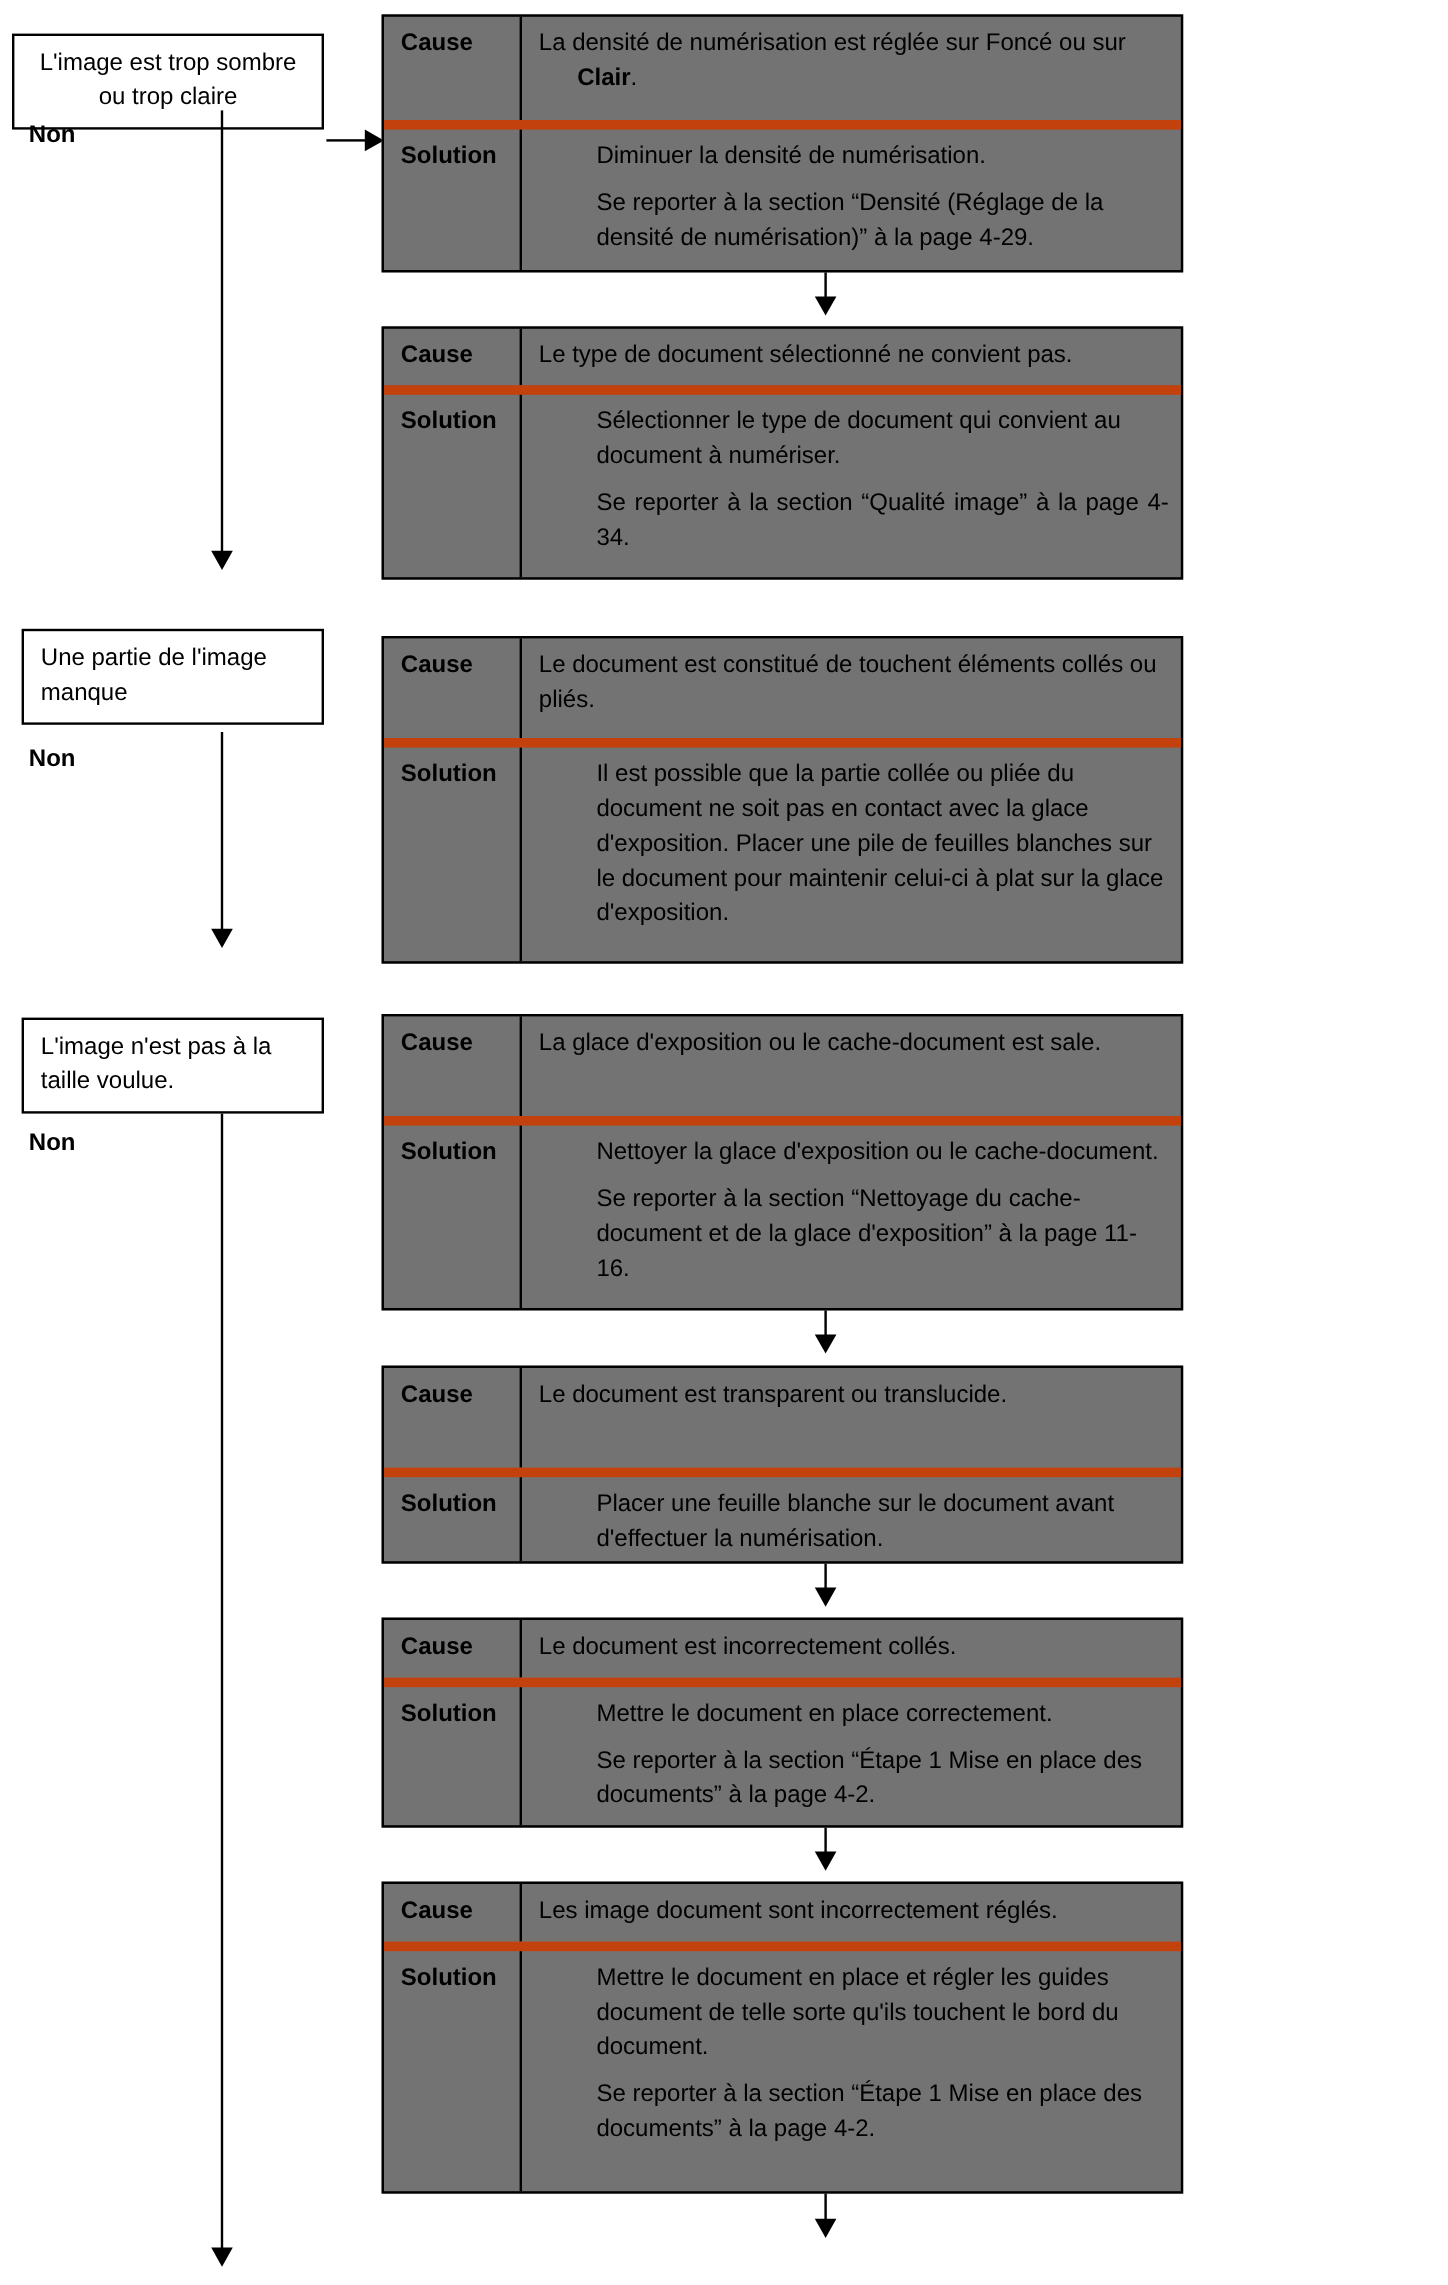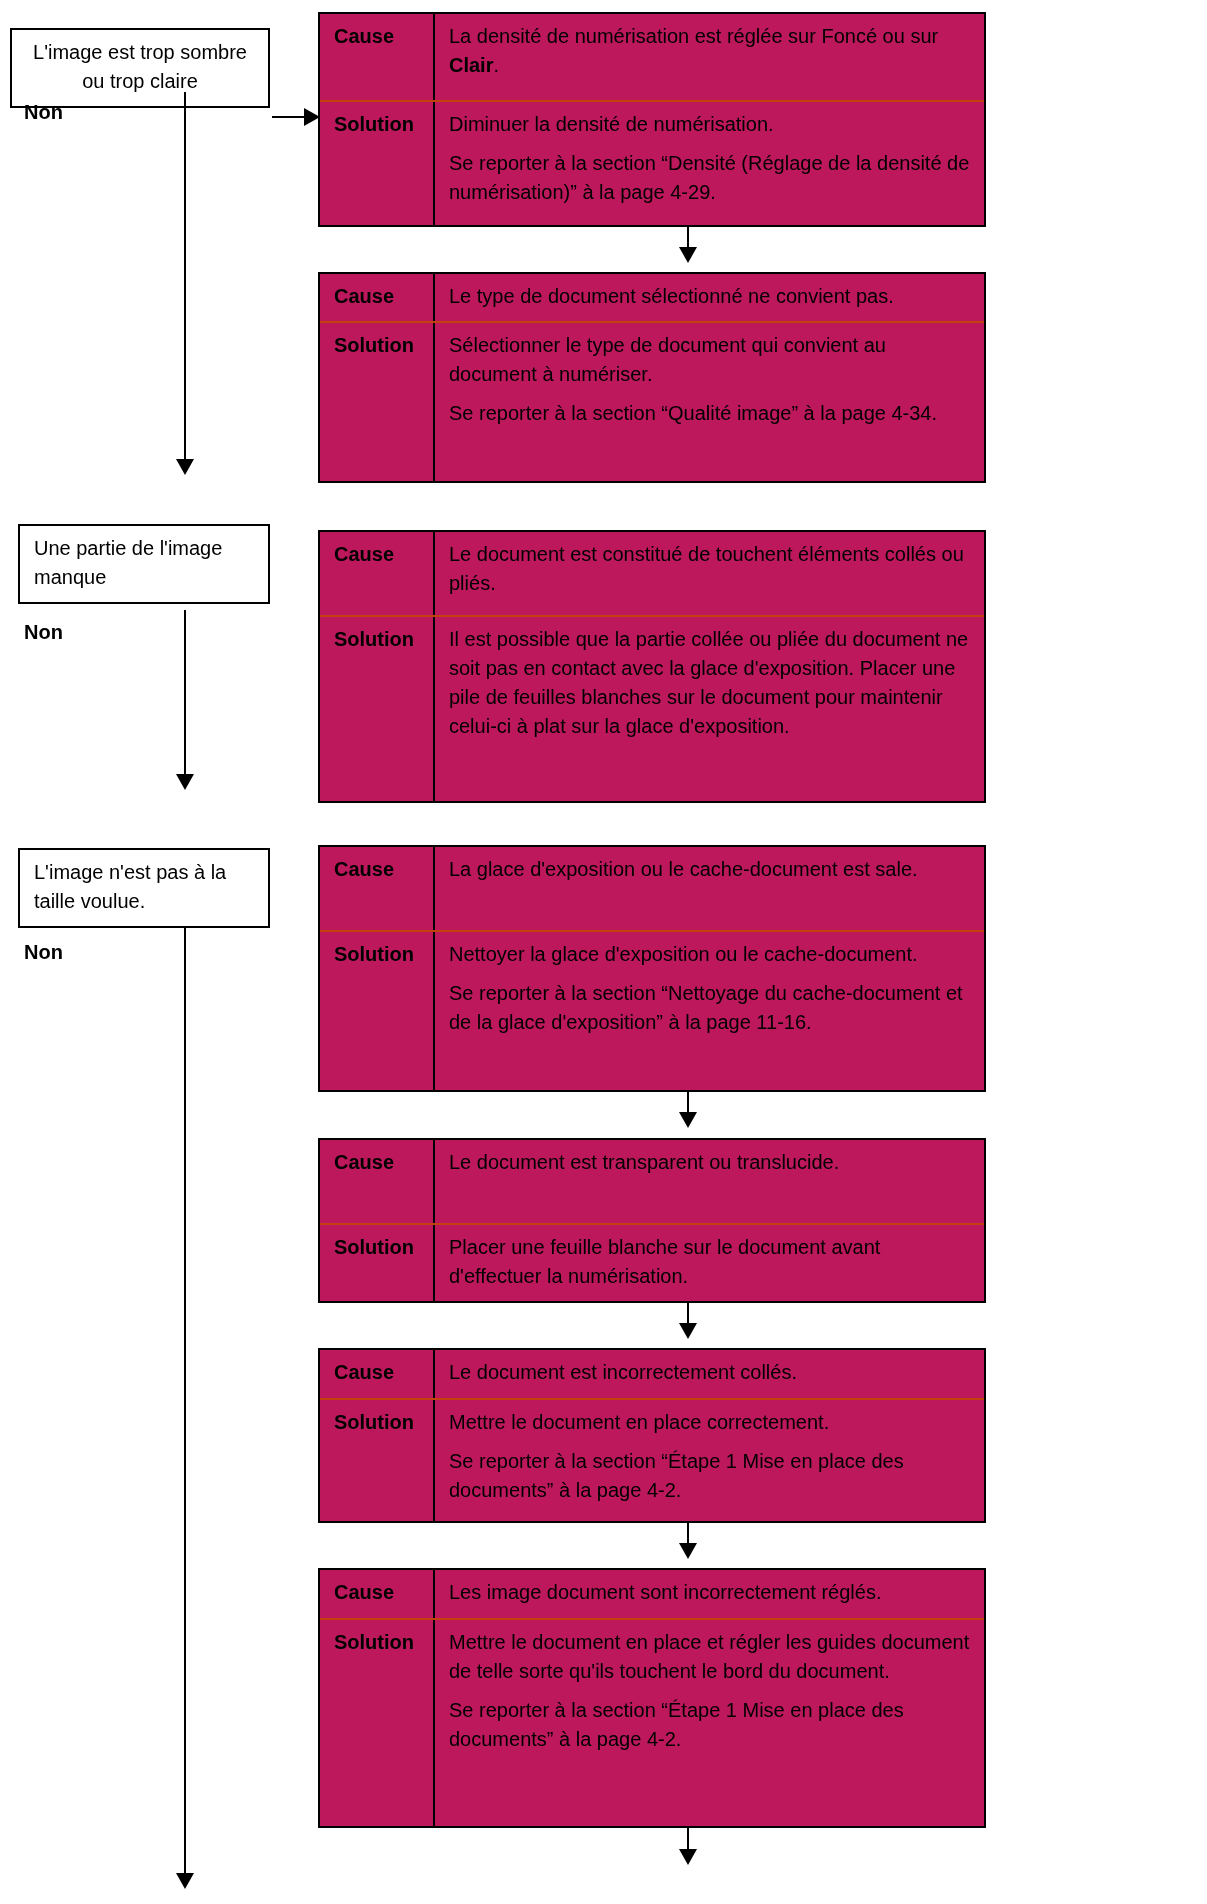--- a/index.html
+++ b/index.html
@@ -28,26 +28,26 @@
     position: absolute;
     font-weight: bold;
   }
   
   .cstable {
     position: absolute;
     left: 318px;
     width: 668px;
     border: 2px solid #000;
     box-sizing: border-box;
-    background: #be185d;
+    background: #737373;
     display: flex;
     flex-direction: column;
   }
   .csrow { display: flex; box-sizing: border-box; }
-  .csrow + .csrow { border-top: 2px solid #c2410c; }
+  .csrow + .csrow { border-top: 8px solid #c2410c; gap: 48px; }
   .cslabel {
     flex: 0 0 115px;
     width: 115px;
     border-right: 2px solid #000;
     box-sizing: border-box;
     font-weight: bold;
     padding: 8px 6px 8px 14px;
   }
   .cscontent {
     flex: 1;
@@ -102,21 +102,21 @@
   <div class="vl" style="left:184px; top:610px; height:165px;"></div>
   <div class="ah-down" style="left:176px; top:774px;"></div>
 
   <div class="vl" style="left:184px; top:928px; height:946px;"></div>
   <div class="ah-down" style="left:176px; top:1873px;"></div>
 
   <div class="cstable" style="top:12px;">
     <div class="csrow" style="height:86px;">
       <div class="cslabel">Cause</div>
       <div class="cscontent">
-        <p><span>La densité de numérisation est réglée sur </span><span style="font-weight: normal;">Foncé</span><span> ou sur </span><span style="font-weight: bold;">Clair</span><span>.</span></p>
+        <p><span>La densité de numérisation est réglée sur </span><span style="font-weight: normal;">Foncé</span><span> ou sur </span><span style="font-weight: bold; margin-left: 32px;">Clair</span><span>.</span></p>
       </div>
     </div>
     <div class="csrow" style="height:125px;">
       <div class="cslabel">Solution</div>
       <div class="cscontent">
         <p>Diminuer la densité de numérisation.</p>
         <p>Se reporter à la section “Densité (Réglage de la densité de numérisation)” à la page 4-29.</p>
       </div>
     </div>
   </div>

